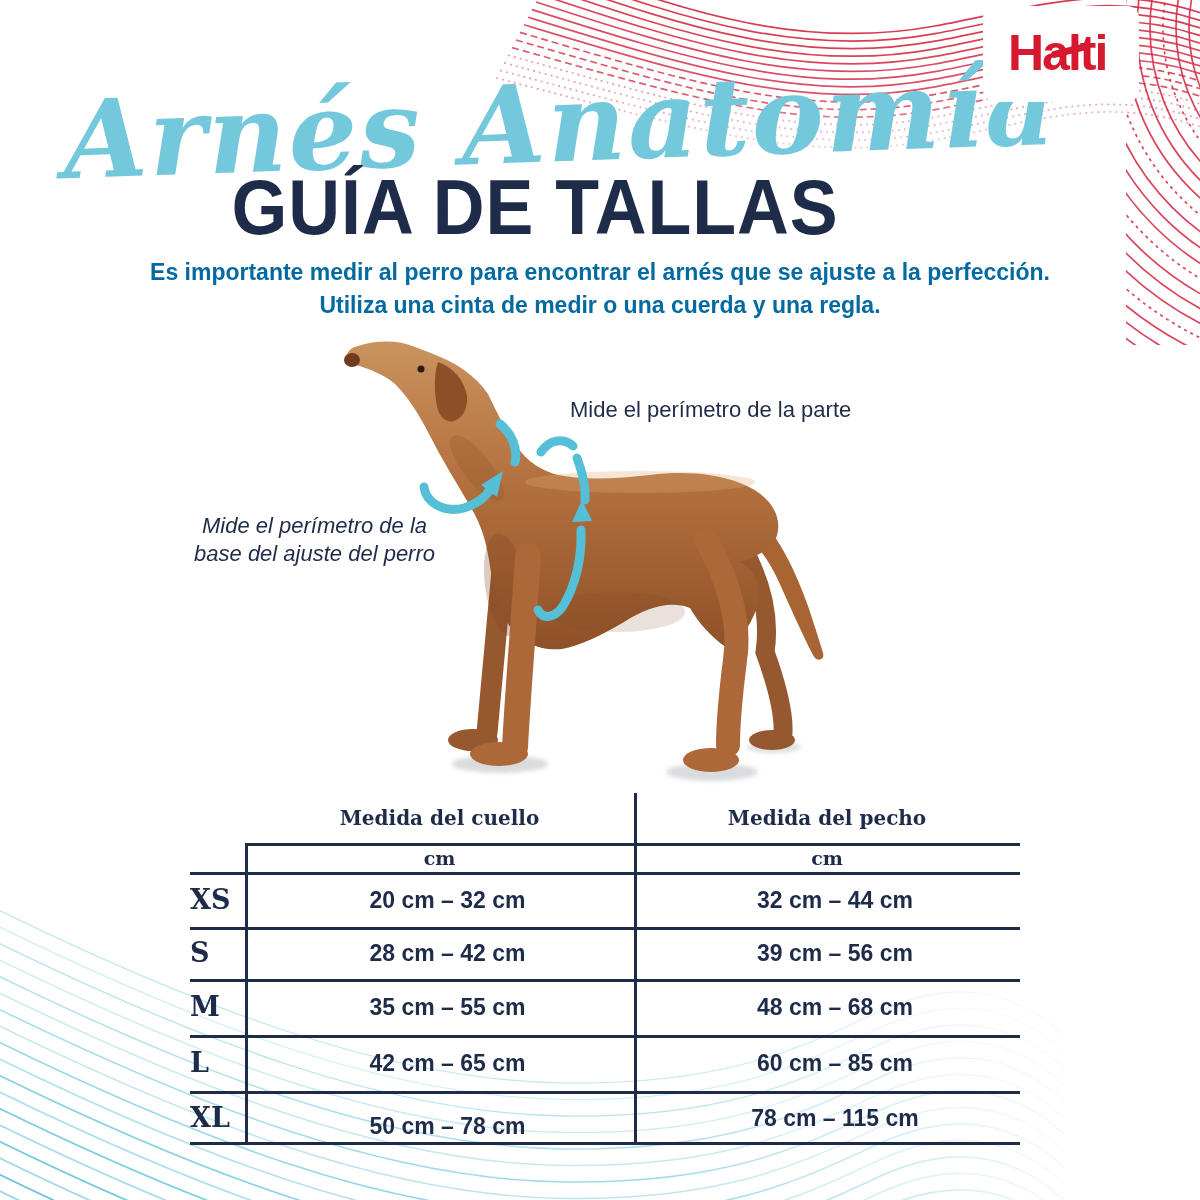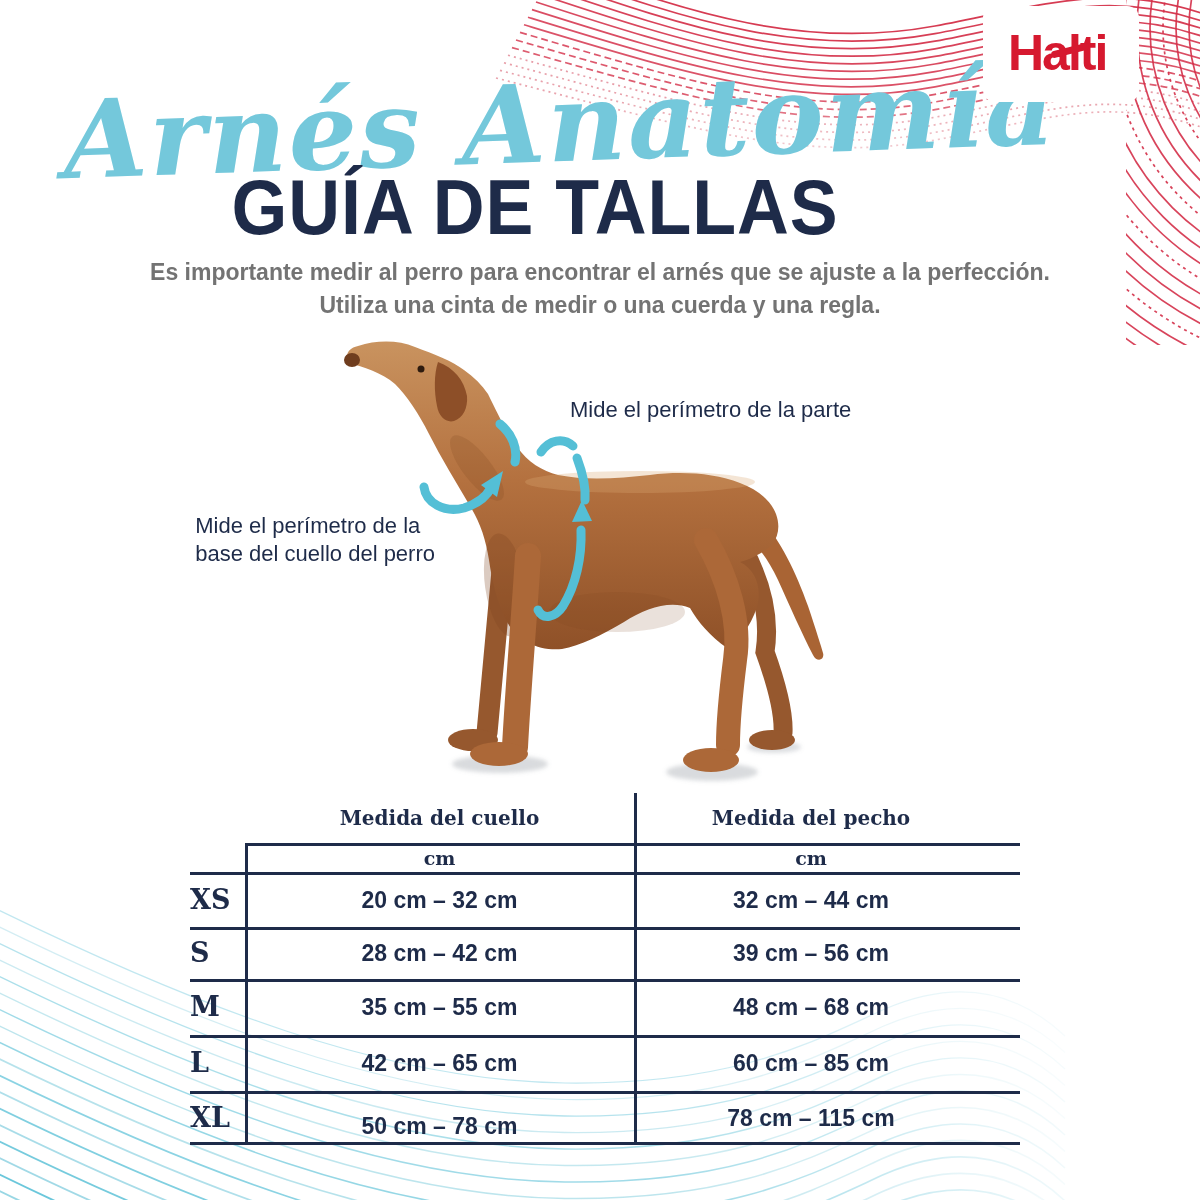--- a/index.html
+++ b/index.html
@@ -15,29 +15,29 @@
     left:560px;top:48px;transform:translateX(-50%) rotate(-2deg);
     font-family:"DejaVu Serif",serif;font-style:italic;font-weight:700;
     font-size:108px;line-height:150px;color:#74C8DB;letter-spacing:2px;
     white-space:nowrap;
   }
   .main-title{
     left:535px;top:162px;transform:translateX(-50%) scaleX(.92);
     font-size:78px;font-weight:700;color:#1E2B49;letter-spacing:1px;
     white-space:nowrap;
   }
-  .intro{left:0;width:1200px;text-align:center;color:#737373;
+  .intro{left:0;width:1200px;text-align:center;color:#0369a1;
     font-size:23px;font-weight:700;line-height:33px;}
   .intro.l1{top:256px;}
   .intro.l2{top:289px;}
 
   
   .note{color:#1E2B49;font-size:22px;font-weight:400;line-height:28px;}
   .note-chest{left:570px;top:396px;text-align:left;}
-  .note-neck{right:765px;top:512px;text-align:left;white-space:nowrap;}
+  .note-neck{right:765px;top:512px;text-align:center;white-space:nowrap;font-style:italic;}
 
   
   .logo-box{left:983px;top:6px;width:156px;height:96px;background:#ffffff;
     border-radius:12px;}
   .logo-text{left:25px;top:18px;font-size:50px;font-weight:700;color:#D6192F;
     letter-spacing:-2px;}
   .logo-bar{left:68px;top:41px;width:38px;height:7px;background:#D6192F;
     transform:rotate(-14deg);border-radius:3px;}
 
   
@@ -46,23 +46,23 @@
   .hline{height:3px;}
   .vline{width:3px;}
   .th{position:absolute;text-align:center;font-family:"DejaVu Serif",serif;
       font-weight:700;font-size:20px;color:#1E2B49;line-height:30px;}
   .tu{position:absolute;text-align:center;font-family:"DejaVu Serif",serif;
       font-weight:700;font-size:19px;color:#1E2B49;line-height:26px;}
   .ts{position:absolute;left:0;width:55px;text-align:left;
       font-family:"DejaVu Serif",serif;font-weight:700;font-size:27px;
       color:#1E2B49;line-height:30px;}
   .tv{position:absolute;text-align:center;font-size:23px;font-weight:700;
-      color:#1E2B49;line-height:30px;}
+      color:#1E2B49;line-height:30px;margin-left:8px;}
   .col-a{left:55px;width:389px;}
-  .col-b{left:428px;width:386px;}
+  .col-b{left:444px;width:386px;}
 </style>
 </head>
 <body>
 
 <svg id="deco" viewBox="0 0 1200 1200">
   <defs>
     <clipPath id="cornClip">
         <rect x="1126" y="0" width="74" height="345"></rect>
       </clipPath>
     <linearGradient id="tealFade" x1="0" y1="0" x2="1" y2="0">
@@ -229,21 +229,21 @@
 <div class="abs logo-box">
   <div class="abs logo-text">Halti</div>
   <div class="abs logo-bar"></div>
 </div>
 
 <div class="abs note note-chest">
   <div>Mide el perímetro de la parte</div>
 </div>
 <div class="abs note note-neck">
   <div>Mide el perímetro de la</div>
-  <div>base del cuello del perro</div>
+  <div>base del ajuste del perro</div>
 </div>
 
 <div class="abs table-wrap">
 
   <div class="vline" style="left:444px;top:0;height:352px"></div>
   <div class="vline" style="left:55px;top:50px;height:302px"></div>
   <div class="hline" style="left:55px;top:50px;width:775px"></div>
   <div class="hline" style="left:0;top:79px;width:830px"></div>
   <div class="hline" style="left:0;top:134px;width:830px"></div>
   <div class="hline" style="left:0;top:186px;width:830px"></div>

